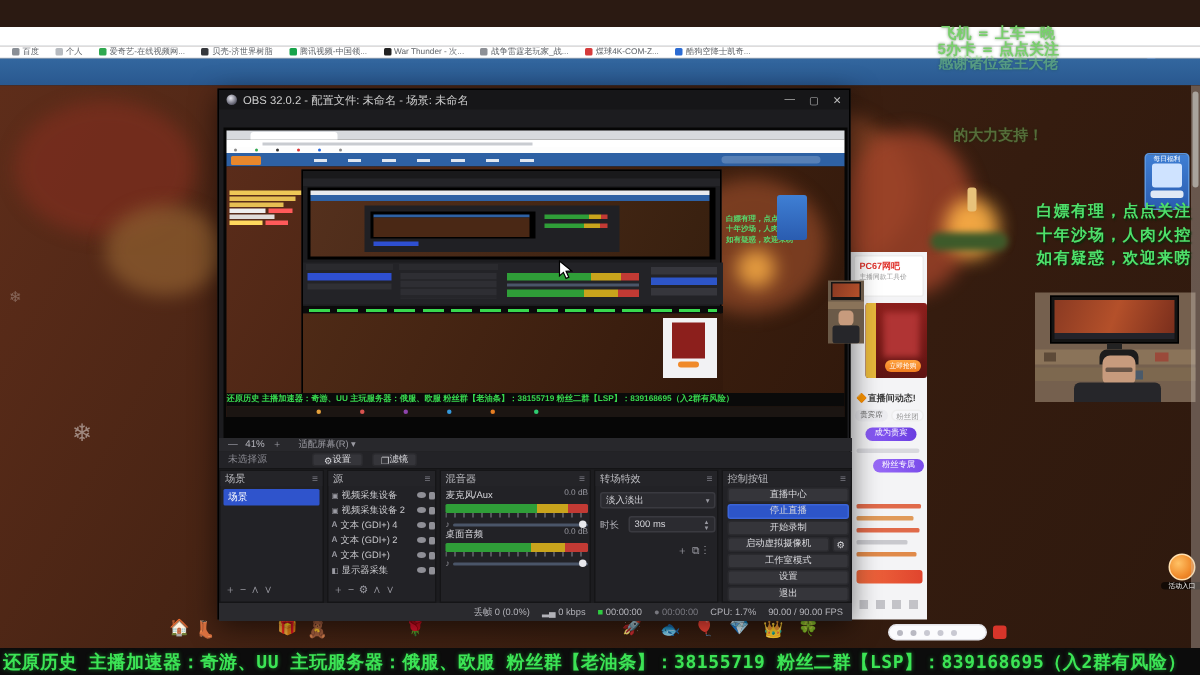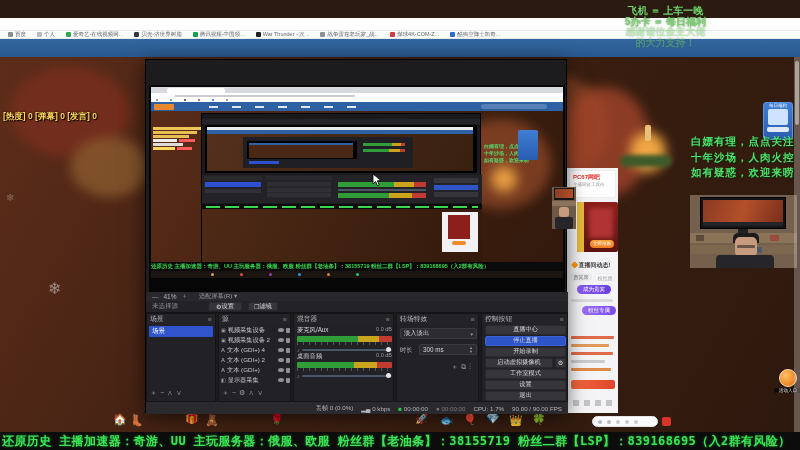--- a/index.html
+++ b/index.html
@@ -227,20 +227,27 @@
           <i class="dot" style="width:4px;height:4px;background:#b9b9c2;"></i>
           <i class="dot" style="width:4px;height:4px;background:#c9c9d2;"></i>
           <i class="dot" style="width:4px;height:4px;background:#c9c9d2;"></i>
           <i class="dot" style="width:4px;height:4px;background:#c9c9d2;"></i>
       </div>
       <div class="a" style="left:662px;top:5px;width:9px;height:9px;background:#d8352a;border-radius:2px;"></div>
     </div>
   </div>
 
   <div class="a obs">
+    <div class="a obstitle">
+      <span class="circ" style="width:7px;height:7px;background:radial-gradient(circle at 40% 35%,#e8e8f0,#5a5a68 70%);display:inline-block;"></span>
+      <span class="obstitletext t">OBS 32.0.2 - 配置文件: 未命名 - 场景: 未命名</span>
+      <span class="a" style="right:36px;top:3px;font-size:7px;color:#bbb;">—</span>
+      <span class="a" style="right:20px;top:3px;font-size:7px;color:#bbb;">▢</span>
+      <span class="a" style="right:5px;top:3px;font-size:7px;color:#bbb;">✕</span>
+    </div>
 
     <div class="a preview">
 
       <div class="a" style="left:2px;top:2px;width:412px;height:6px;background:#d7dade;">
         <div class="a" style="left:16px;top:1px;width:58px;height:5px;background:#fff;border-radius:2px 2px 0 0;"></div>
       </div>
       <div class="a" style="left:2px;top:8px;width:412px;height:5px;background:#fff;">
         <div class="a" style="left:24px;top:2px;width:180px;height:1.5px;background:#c9ccd1;"></div>
       </div>
       <div class="a" style="left:2px;top:13px;width:412px;height:4px;background:#fdfdfd;display:flex;gap:12px;align-items:center;padding-left:5px;">
@@ -485,28 +492,27 @@
   <div class="a" style="left:552px;top:187px;width:24px;height:42px;background:#6b5a48;z-index:3;overflow:hidden;">
     <div class="a" style="left:2px;top:1px;width:20px;height:12px;background:#151515;">
       <div class="a" style="left:1px;top:1px;width:18px;height:9px;background:linear-gradient(110deg,#8a3a22,#b4502a);"></div>
     </div>
     <div class="a" style="left:0;top:14px;width:24px;height:5px;background:#8a7359;"></div>
     <div class="a" style="left:7px;top:20px;width:10px;height:10px;background:#c79b7d;border-radius:3px;"></div>
     <div class="a" style="left:3px;top:30px;width:18px;height:12px;background:#26262a;border-radius:2px;"></div>
   </div>
 
   <div class="a" style="left:3px;top:108px;z-index:4;">
-    <div class="chatline cy t" style="margin-top:3px;">[热度] 0 [弹幕] 0 [发言] 0</div>
-  </div>
-
-  <div class="a" style="left:598px;top:6px;width:135px;z-index:10;">
+  </div>
+
+  <div class="a" style="left:598px;top:18px;width:135px;z-index:10;">
     <div class="greentop t">飞机 ＝ 上车一晚</div>
-    <div class="greentop t">5办卡 ＝ 每日福利</div>
-    <div class="greentop t" style="opacity:.5;">感谢诸位金主大佬</div>
-    <div class="greentop t" style="opacity:.45;">的大力支持！</div>
+    <div class="greentop t">5办卡 ＝ 点点关注</div>
+    <div class="greentop t" style="opacity:.5;font-family:Liberation Mono, monospace;">感谢诸位金主大佬</div>
+    <div class="greentop t" style="opacity:.45;margin-top:36px;">的大力支持！</div>
   </div>
 
   <div class="a" style="left:691px;top:134px;z-index:10;">
     <div class="greenmid t">白嫖有理，点点关注</div>
     <div class="greenmid t">十年沙场，人肉火控</div>
     <div class="greenmid t">如有疑惑，欢迎来唠</div>
   </div>
 
   <div class="a" style="left:794px;top:57px;width:6px;height:375px;background:rgba(205,200,195,.35);z-index:5;">
     <div class="a" style="left:1px;top:4px;width:4px;height:64px;background:#a9a39c;border-radius:2px;"></div>

